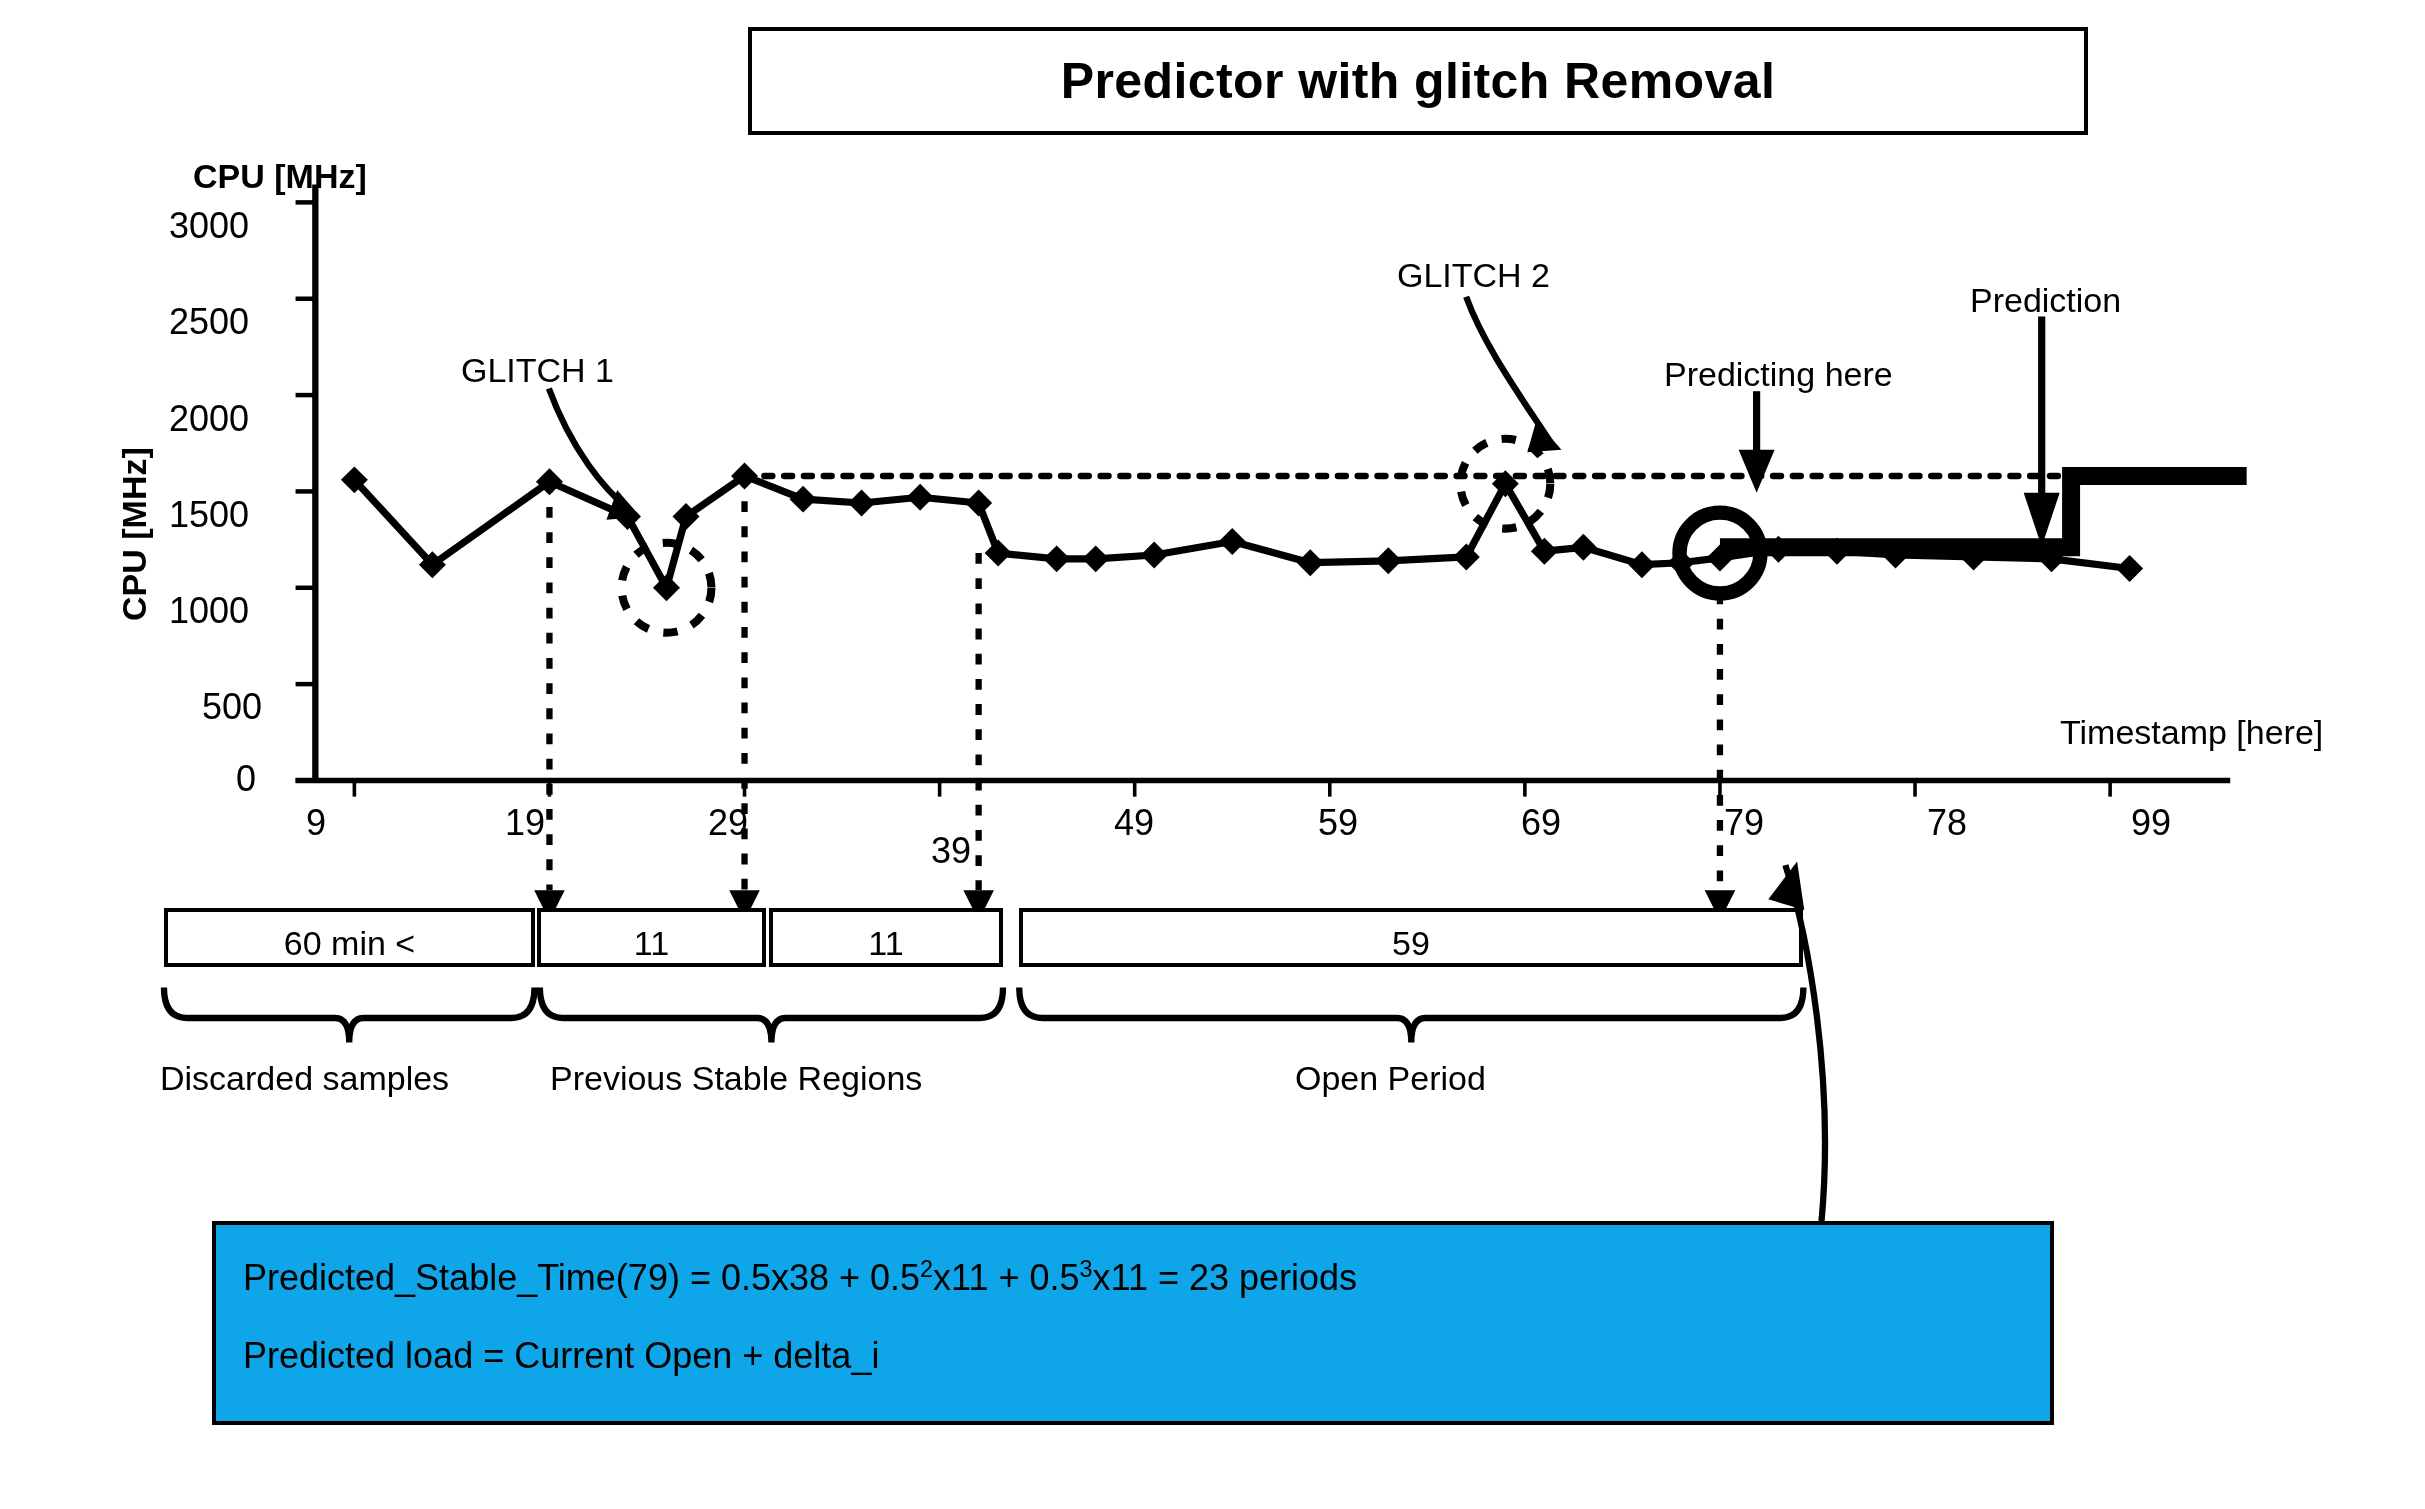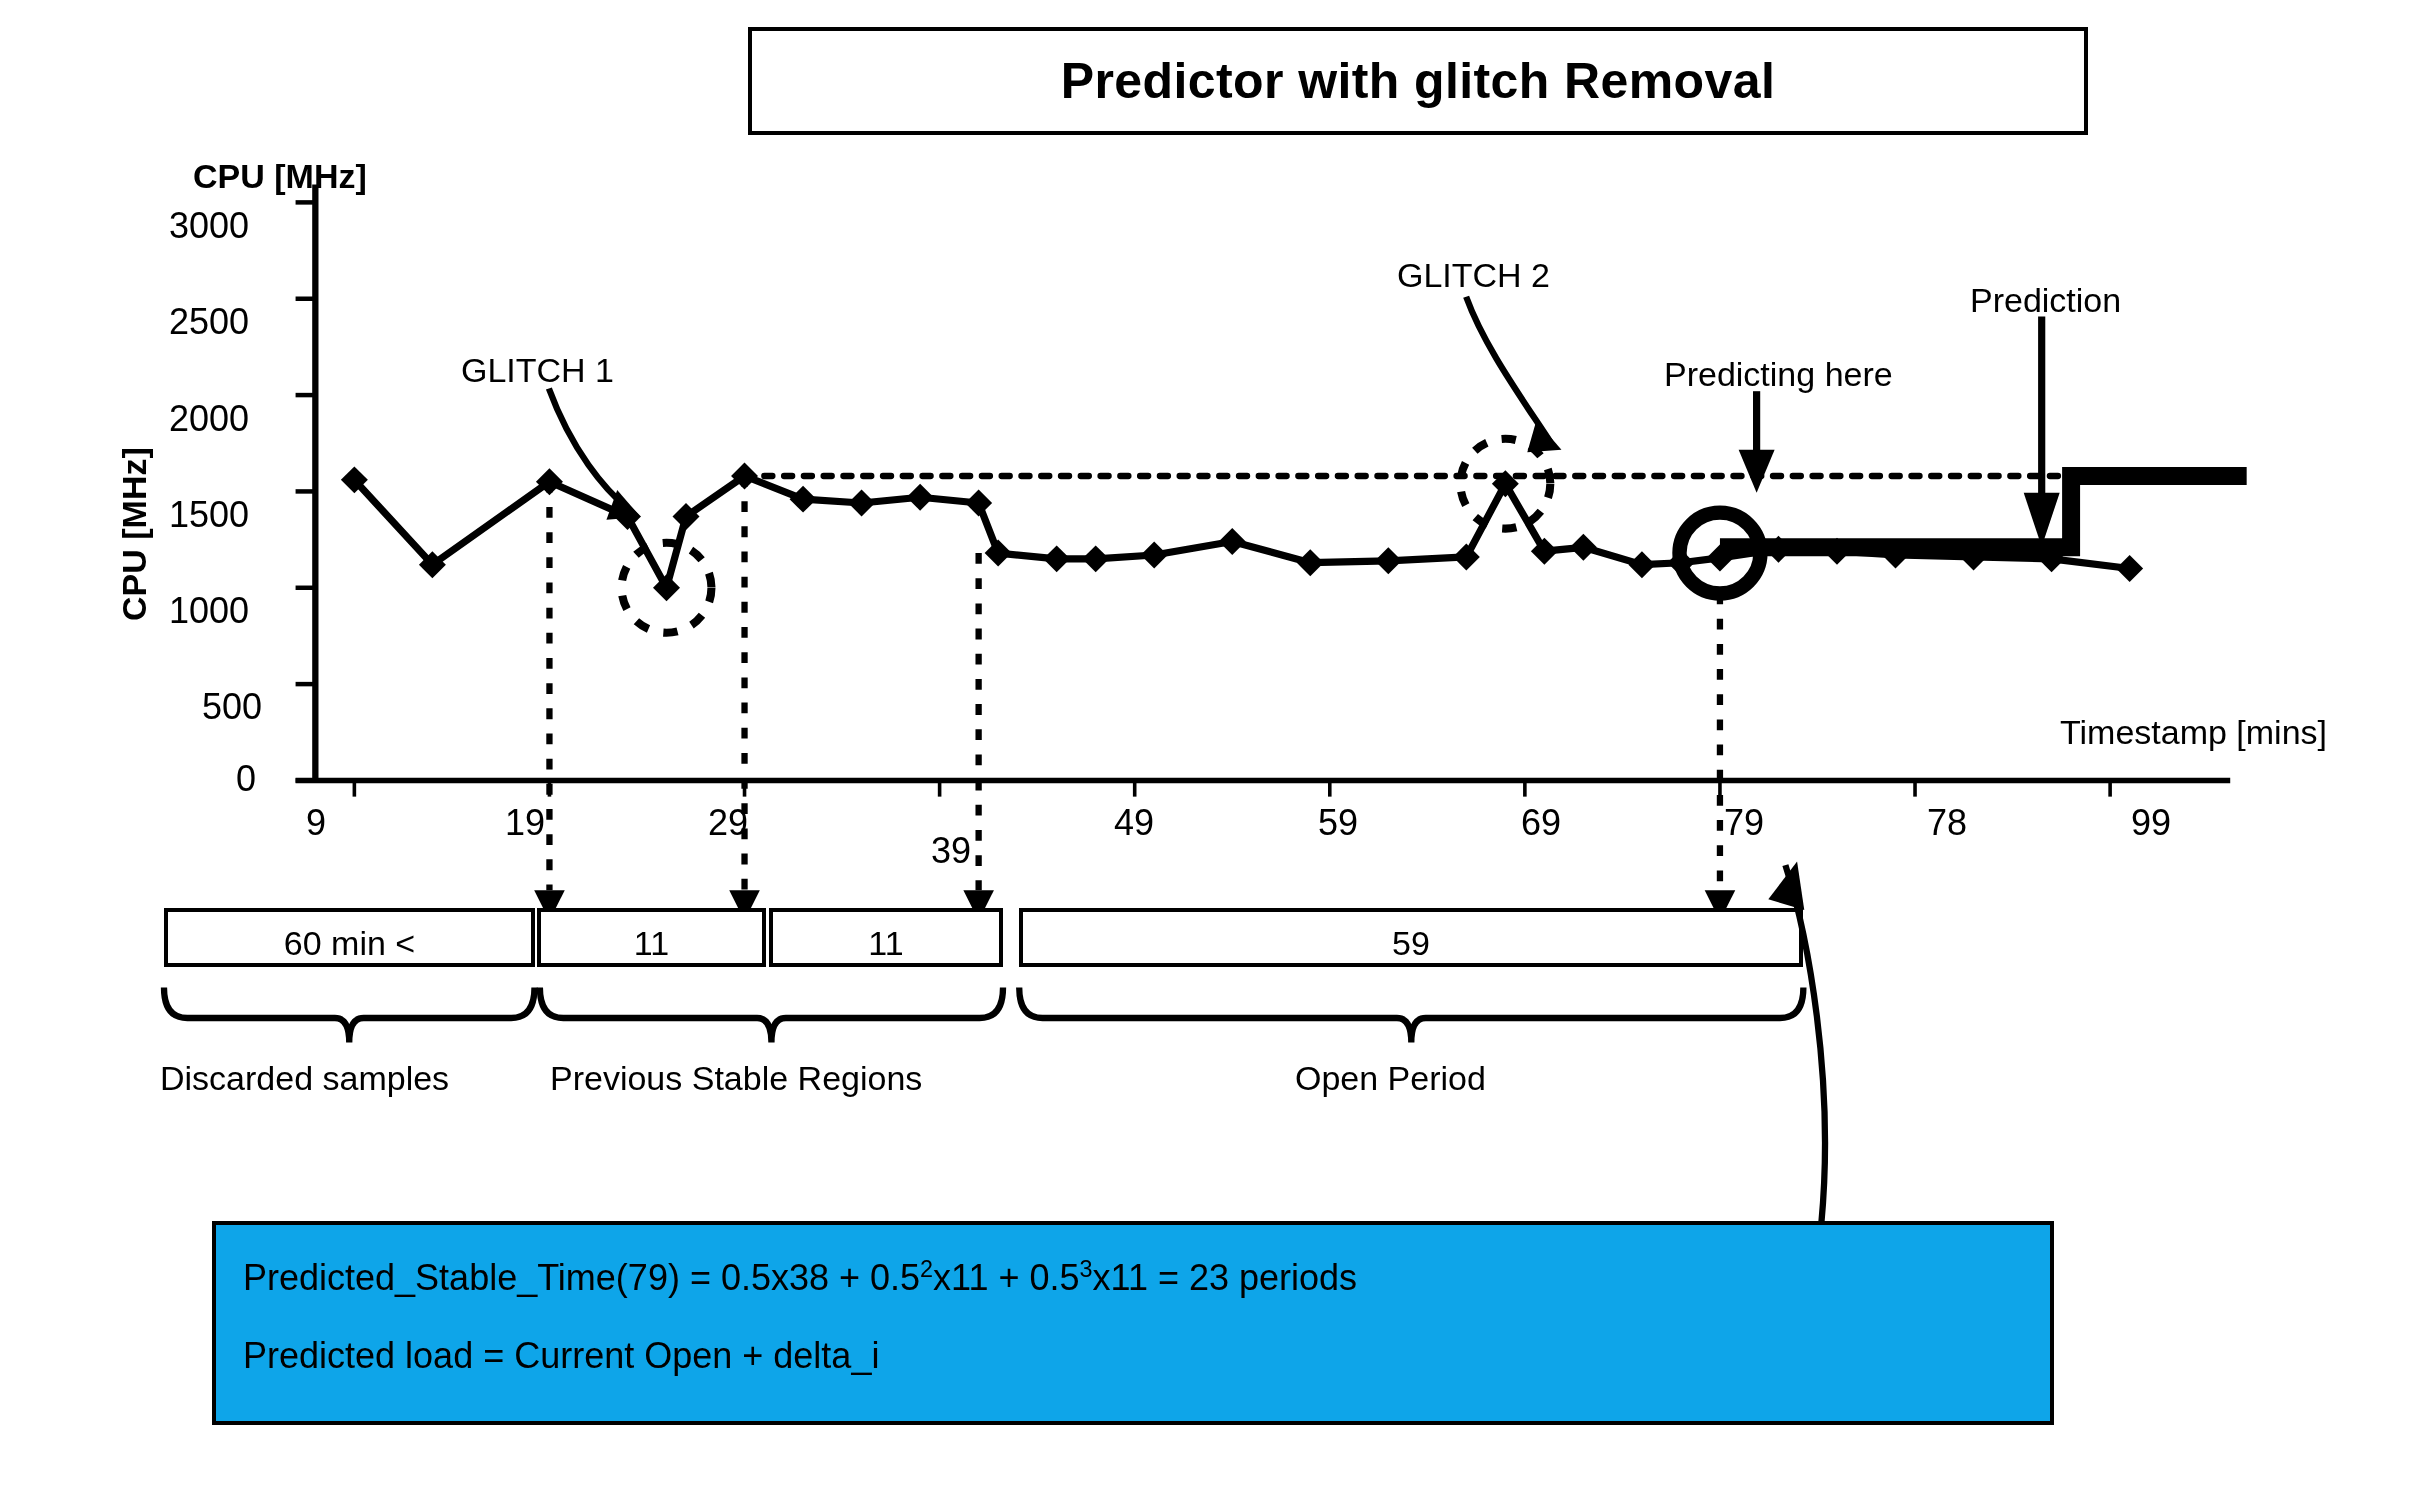--- a/index.html
+++ b/index.html
@@ -97,21 +97,21 @@
       <line x1="827.4" y1="409.35333333333335" x2="827.4" y2="870" stroke="#000" stroke-width="7" stroke-dasharray="12 16"></line>
       <polygon points="810.4,870 844.4,870 827.4,904" fill="#000"></polygon>
       <line x1="1087.8000000000002" y1="495.0866666666667" x2="1087.8000000000002" y2="870" stroke="#000" stroke-width="7" stroke-dasharray="12 16"></line>
       <polygon points="1070.8000000000002,870 1104.8000000000002,870 1087.8000000000002,904" fill="#000"></polygon>
       <line x1="1912.3999999999999" y1="540.0866666666667" x2="1912.3999999999999" y2="870" stroke="#000" stroke-width="7" stroke-dasharray="12 16"></line>
       <polygon points="1895.3999999999999,870 1929.3999999999999,870 1912.3999999999999,904" fill="#000"></polygon>
     </svg>
 
   <div class="axis-label" style="left:193px;top:157px;">CPU [MHz]</div>
   <div class="ytitle" style="left:115px;top:621px;">CPU [MHz]</div>
-  <div class="axis-label" style="left:2060px;top:713px;font-weight:normal;">Timestamp [mins]</div>
+  <div class="axis-label" style="left:2060px;top:713px;font-weight:normal;">Timestamp [here]</div>
 
   <div class="tick-lbl" style="left:169px;top:205px;">3000</div>
   <div class="tick-lbl" style="left:169px;top:301px;">2500</div>
   <div class="tick-lbl" style="left:169px;top:398px;">2000</div>
   <div class="tick-lbl" style="left:169px;top:494px;">1500</div>
   <div class="tick-lbl" style="left:169px;top:590px;">1000</div>
   <div class="tick-lbl" style="left:202px;top:686px;">500</div>
   <div class="tick-lbl" style="left:236px;top:758px;">0</div>
 
   <div class="tick-lbl" style="left:306px;top:802px;">9</div>

